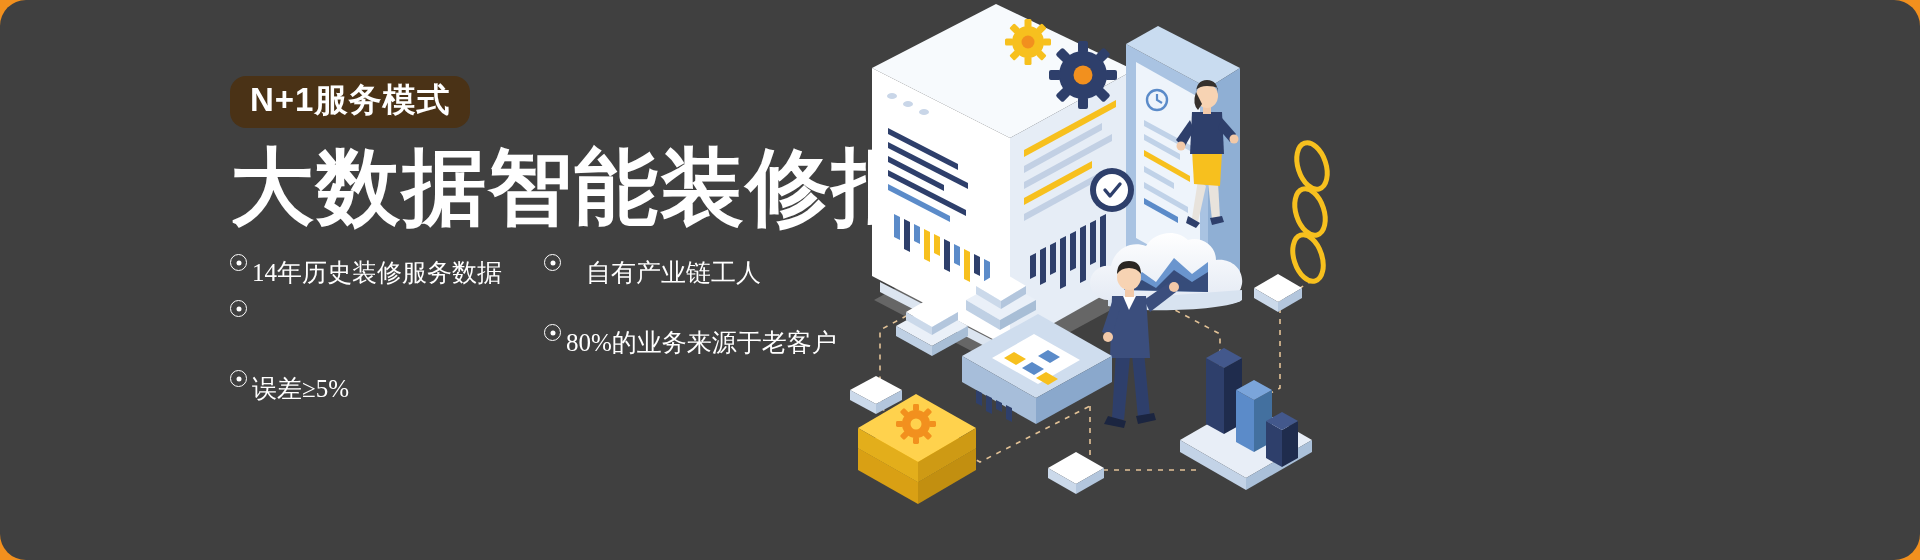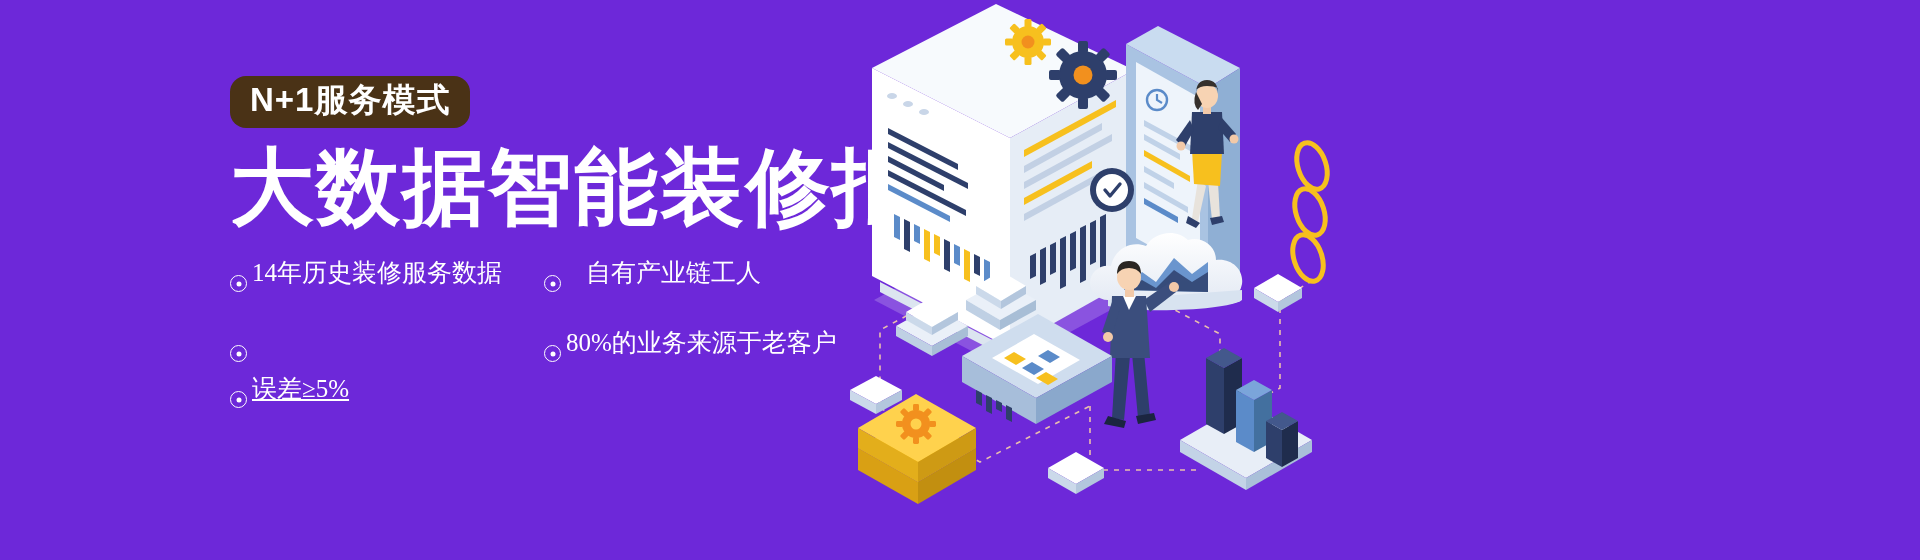--- a/index.html
+++ b/index.html
@@ -5,22 +5,23 @@
   * { margin:0; padding:0; box-sizing:border-box; }
   html,body { width:1920px; height:560px; overflow:hidden; }
   body {
     font-family:"Liberation Sans", sans-serif;
     background:#F2901E;
     position:relative;
   }
   #banner {
     position:absolute; inset:0;
     width:1920px; height:560px;
-    background:#6d28d9;
+    background:#404040;
     overflow:hidden;
+    border-radius:26px;
   }
   
   .copy {
     position:absolute;
     left:230px; top:76px;
     width:700px;
   }
   .badge {
     display:inline-block;
     background:#4A3216;
@@ -50,21 +51,21 @@
     column-gap:4px;
     row-gap:8px;
     font-family:"Liberation Serif", serif;
   }
   .bullet {
     color:#ffffff;
     font-size:25px;
     line-height:1.52;
     white-space:nowrap;
     display:flex;
-    align-items:flex-end;
+    align-items:flex-start;
   }
   .bullet .mark {
     display:inline-block;
     width:17px; height:17px;
     border:1.5px solid #ffffff;
     border-radius:50%;
     position:relative;
     margin-right:5px;
     flex:none;
   }
@@ -72,21 +73,21 @@
     content:"";
     position:absolute;
     left:50%; top:50%;
     width:5px; height:5px;
     background:#ffffff;
     border-radius:50%;
     transform:translate(-50%,-50%);
   }
   .b-r1c1 { grid-column:1; grid-row:1; }
   .b-r2c1 { grid-column:1; grid-row:2; }
-  .b-r3c1 { grid-column:1; grid-row:3;text-decoration:underline; }
+  .b-r3c1 { grid-column:1; grid-row:3; }
   .b-r1c2 { grid-column:2; grid-row:1;gap:20px; }
   .b-r2c2 { grid-column:2; grid-row:2;margin-top:24px; }
 
   
   .art {
     position:absolute;
     left:840px; top:0;
     width:540px; height:560px;
   }
   .art svg { display:block; }

